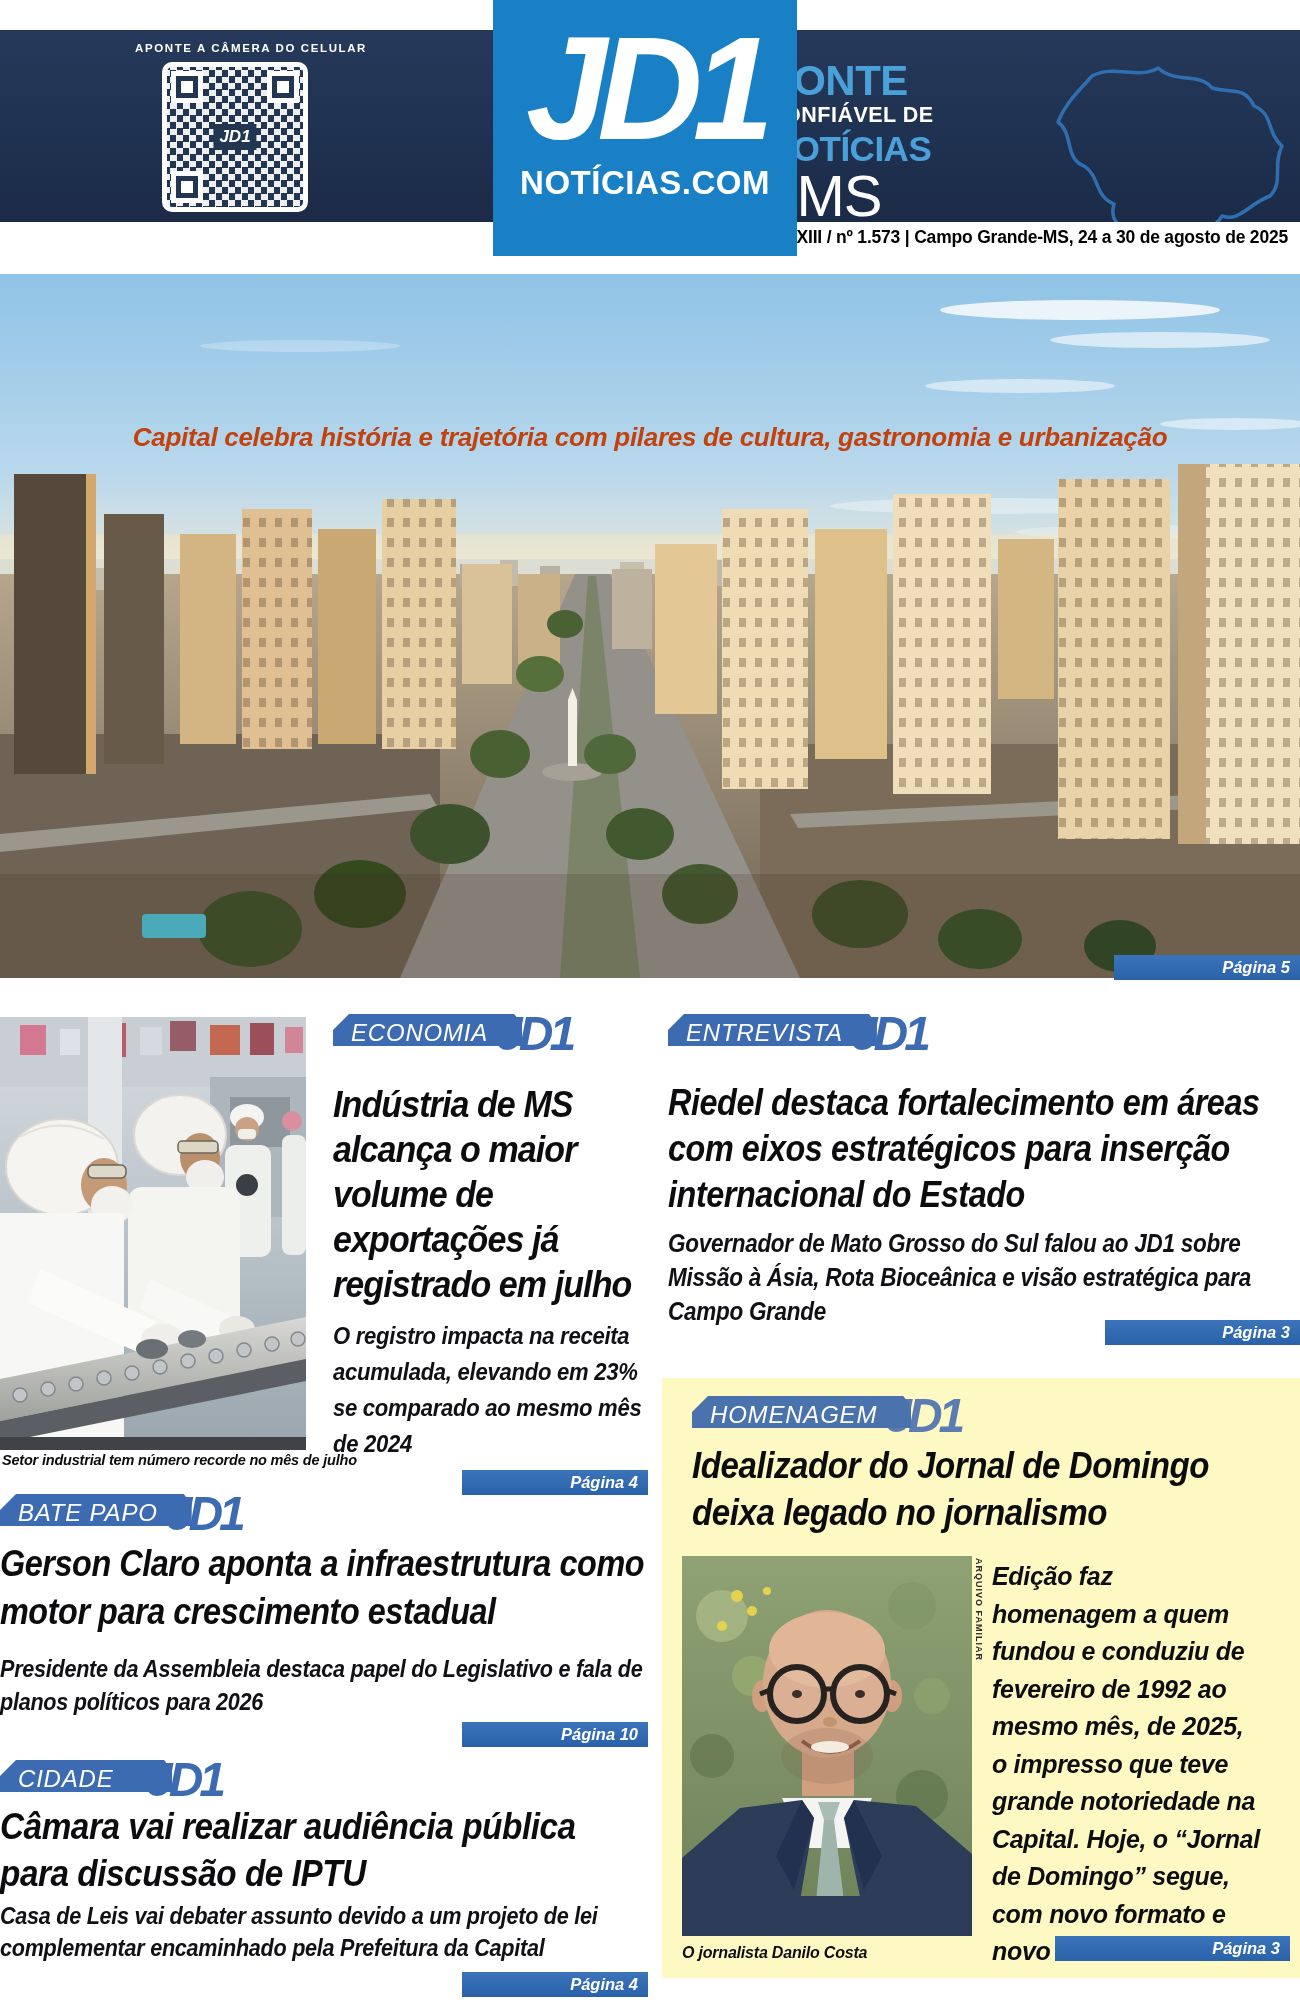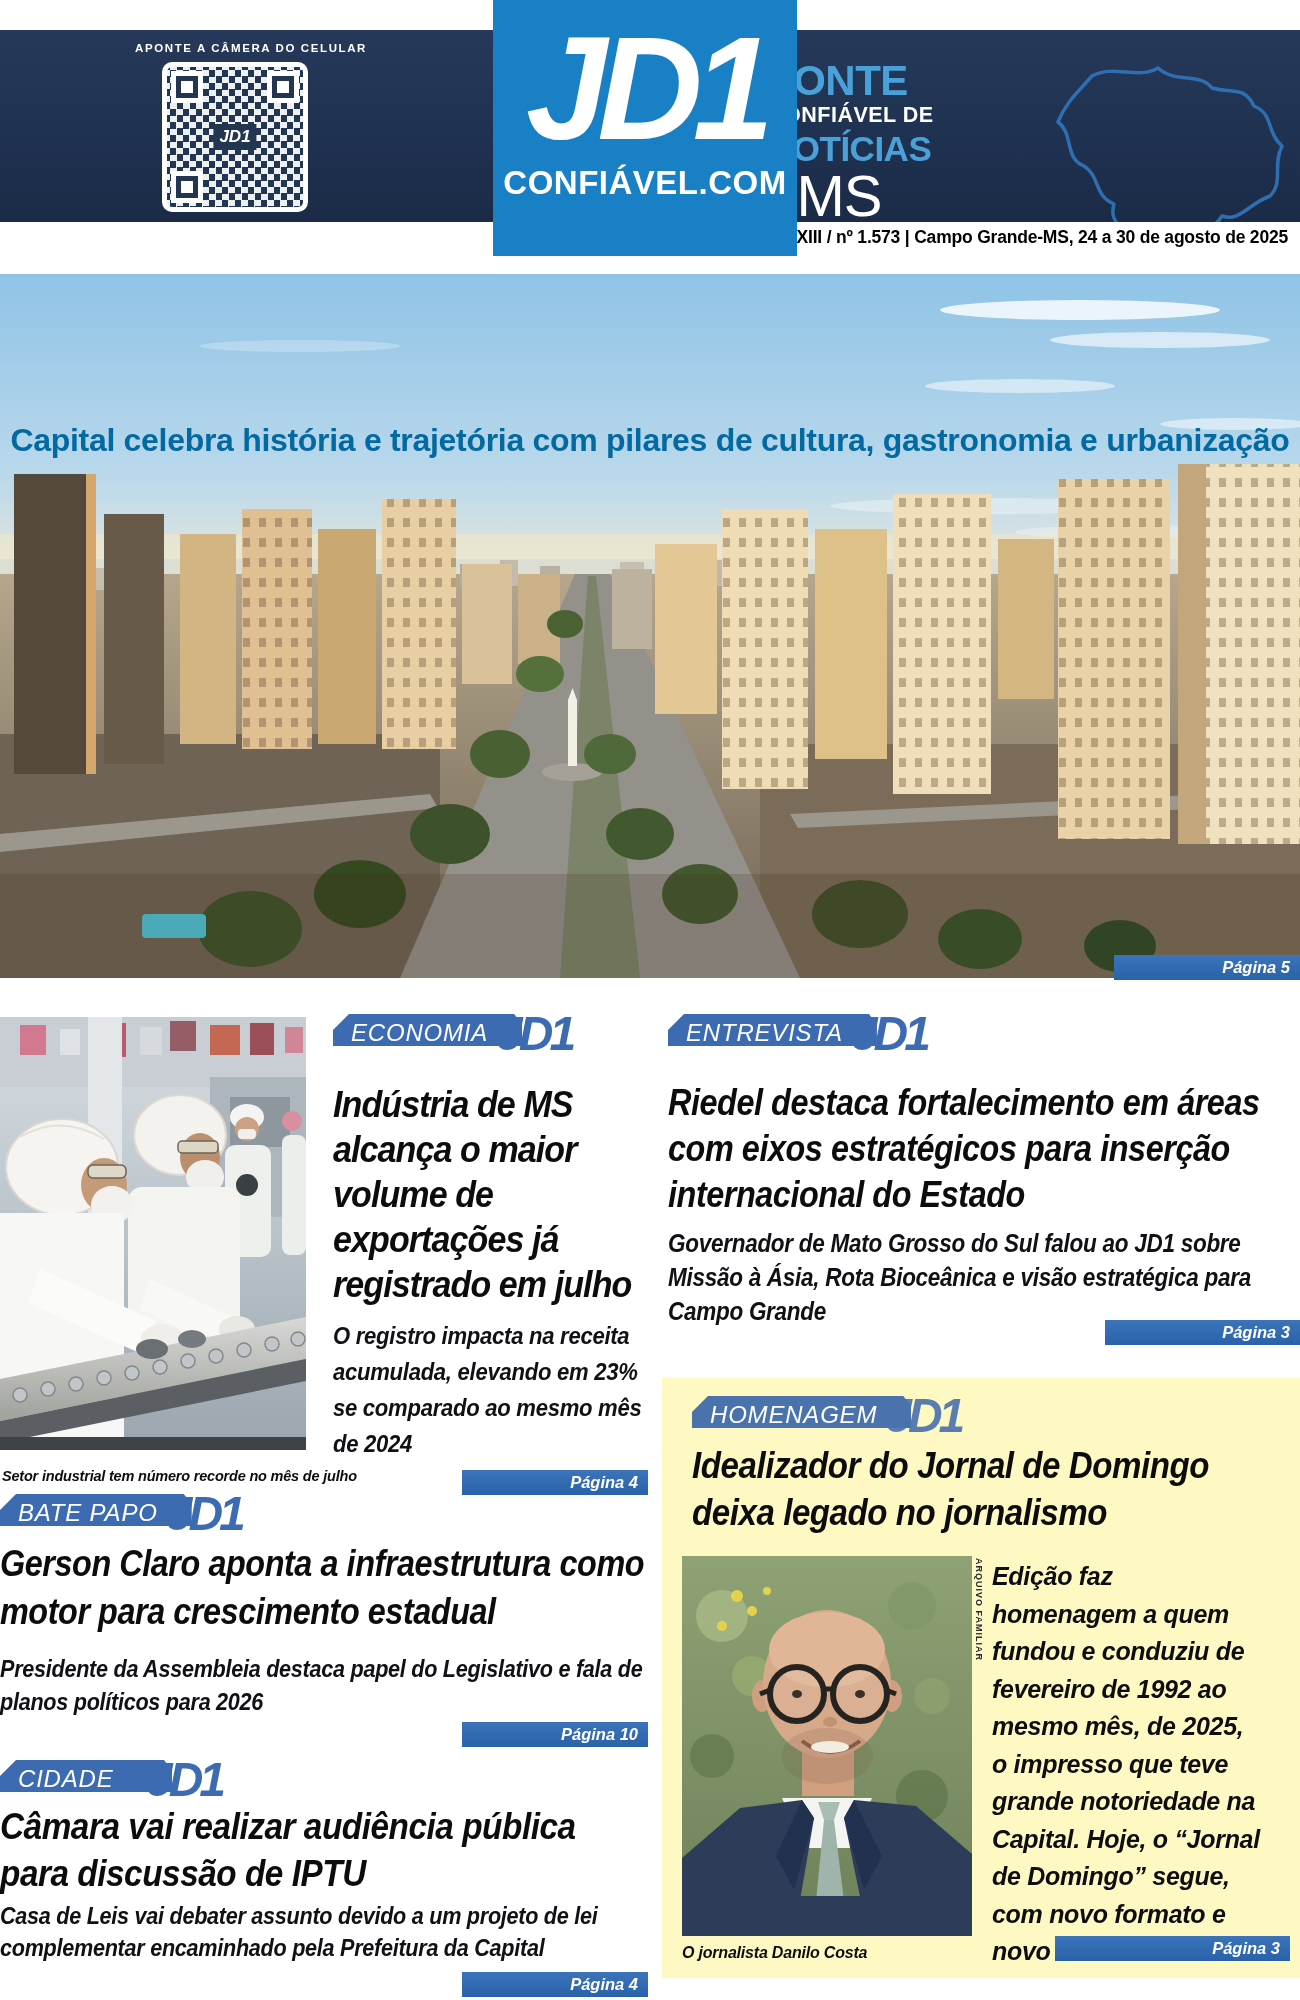--- a/index.html
+++ b/index.html
@@ -40,22 +40,22 @@
 
   .edition{left:0;top:222px;width:1300px;height:30px;background:#fff;color:#000;
            font-size:17.5px;font-weight:bold;letter-spacing:-.2px;line-height:30px;
            text-align:right;box-sizing:border-box;padding-right:12px;}
 
   
   .hero{left:0;top:274px;width:1300px;height:704px;}
   .hero-headline{left:0;top:10px;width:1300px;text-align:center;color:#0b0b0d;
                  font-size:104px;font-weight:bold;font-style:italic;letter-spacing:-4px;
                  text-shadow:0 2px 5px rgba(40,60,80,.25);}
-  .hero-sub{left:0;top:148px;width:1300px;text-align:center;color:#0369a1;
-            font-size:32px;font-weight:bold;letter-spacing:-.3px;}
+  .hero-sub{left:0;top:148px;width:1300px;text-align:center;color:#c2410c;
+            font-size:26px;font-weight:bold;font-style:italic;letter-spacing:-.3px;}
   .page-tag{position:absolute;height:25px;background:linear-gradient(#3c74bb,#2a62a9);
             color:#fff;font-size:16.5px;font-weight:bold;font-style:italic;line-height:25px;
             text-align:right;box-sizing:border-box;padding-right:10px;}
 
   
   .badge-row{position:absolute;display:flex;align-items:flex-start;height:44px;}
   .badge{height:32px;min-width:172px;background:#3d6bb2;color:#fff;z-index:2;
          font-size:24px;font-weight:normal;font-style:italic;letter-spacing:.8px;line-height:38px;
          padding:0 34px 0 18px;box-sizing:border-box;
          clip-path:polygon(16px 0,calc(100% - 8px) 0,100% 10px,100% 100%,0 100%,0 16px);}
@@ -118,21 +118,21 @@
     <svg class="abs msmap" width="268" height="190" viewBox="0 0 268 190">
       <path d="M62 18 C84 6,108 22,128 10 C146 26,170 14,182 30 C204 36,214 28,224 48
                C244 56,236 74,252 88 C242 108,254 124,240 138 C218 146,210 164,192 158
                C180 178,160 168,150 186 C132 176,120 184,108 168 C88 176,80 160,84 146
                C64 138,70 118,54 108 C34 100,44 76,28 64 C36 44,48 34,62 18 Z" fill="none" stroke="#2f6fb1" stroke-width="3.5" stroke-linejoin="round"></path>
     </svg>
   </div>
 
   <div class="abs logo-square">
     <div class="logo-jd1">JD1</div>
-    <div class="logo-sub">CONFIÁVEL.COM</div>
+    <div class="logo-sub">NOTÍCIAS.COM</div>
   </div>
 
   <div class="abs edition">Ano XXXIII / nº 1.573 | Campo Grande-MS, 24 a 30 de agosto de 2025</div>
 
   <div class="abs hero">
     <svg width="1300" height="704" viewBox="0 0 1300 704" preserveAspectRatio="none">
       <defs>
         <linearGradient id="sky" x1="0" y1="0" x2="0" y2="1">
           <stop offset="0" stop-color="#8fc3e6"></stop>
             <stop offset=".6" stop-color="#b9d8ec"></stop>
@@ -302,21 +302,21 @@
         <circle cx="216" cy="339" r="7"></circle>
         <circle cx="244" cy="333" r="7"></circle>
       <circle cx="272" cy="327" r="7"></circle>
         <circle cx="298" cy="322" r="7"></circle>
     </g>
     <ellipse cx="152" cy="332" rx="16" ry="10" fill="#6a6f74"></ellipse>
     <ellipse cx="192" cy="322" rx="14" ry="9" fill="#757a7f"></ellipse>
     <polygon points="0,404 306,342 306,364 0,426" fill="#5b5f63"></polygon>
     <rect x="0" y="420" width="306" height="13" fill="#3f4347"></rect>
   </svg>
-  <div class="caption" style="left:2px;top:1452px;margin-top:16px;">Setor industrial tem número recorde no mês de julho</div>
+  <div class="caption" style="left:2px;top:1452px;">Setor industrial tem número recorde no mês de julho</div>
 
   <div class="badge-row" style="left:333px;top:1014px;">
     <div class="badge">ECONOMIA</div>
     <div class="mini">JD1</div>
   </div>
   <div class="headline condE econ-headline">Indústria de MS alcança o maior volume de exportações já registrado em julho</div>
   <div class="dek condE econ-dek">O registro impacta na receita acumulada, elevando em 23% se comparado ao mesmo mês de 2024</div>
   <div class="page-tag" style="left:462px;top:1470px;width:186px;">Página 4</div>
 
   <div class="badge-row" style="left:668px;top:1014px;">

